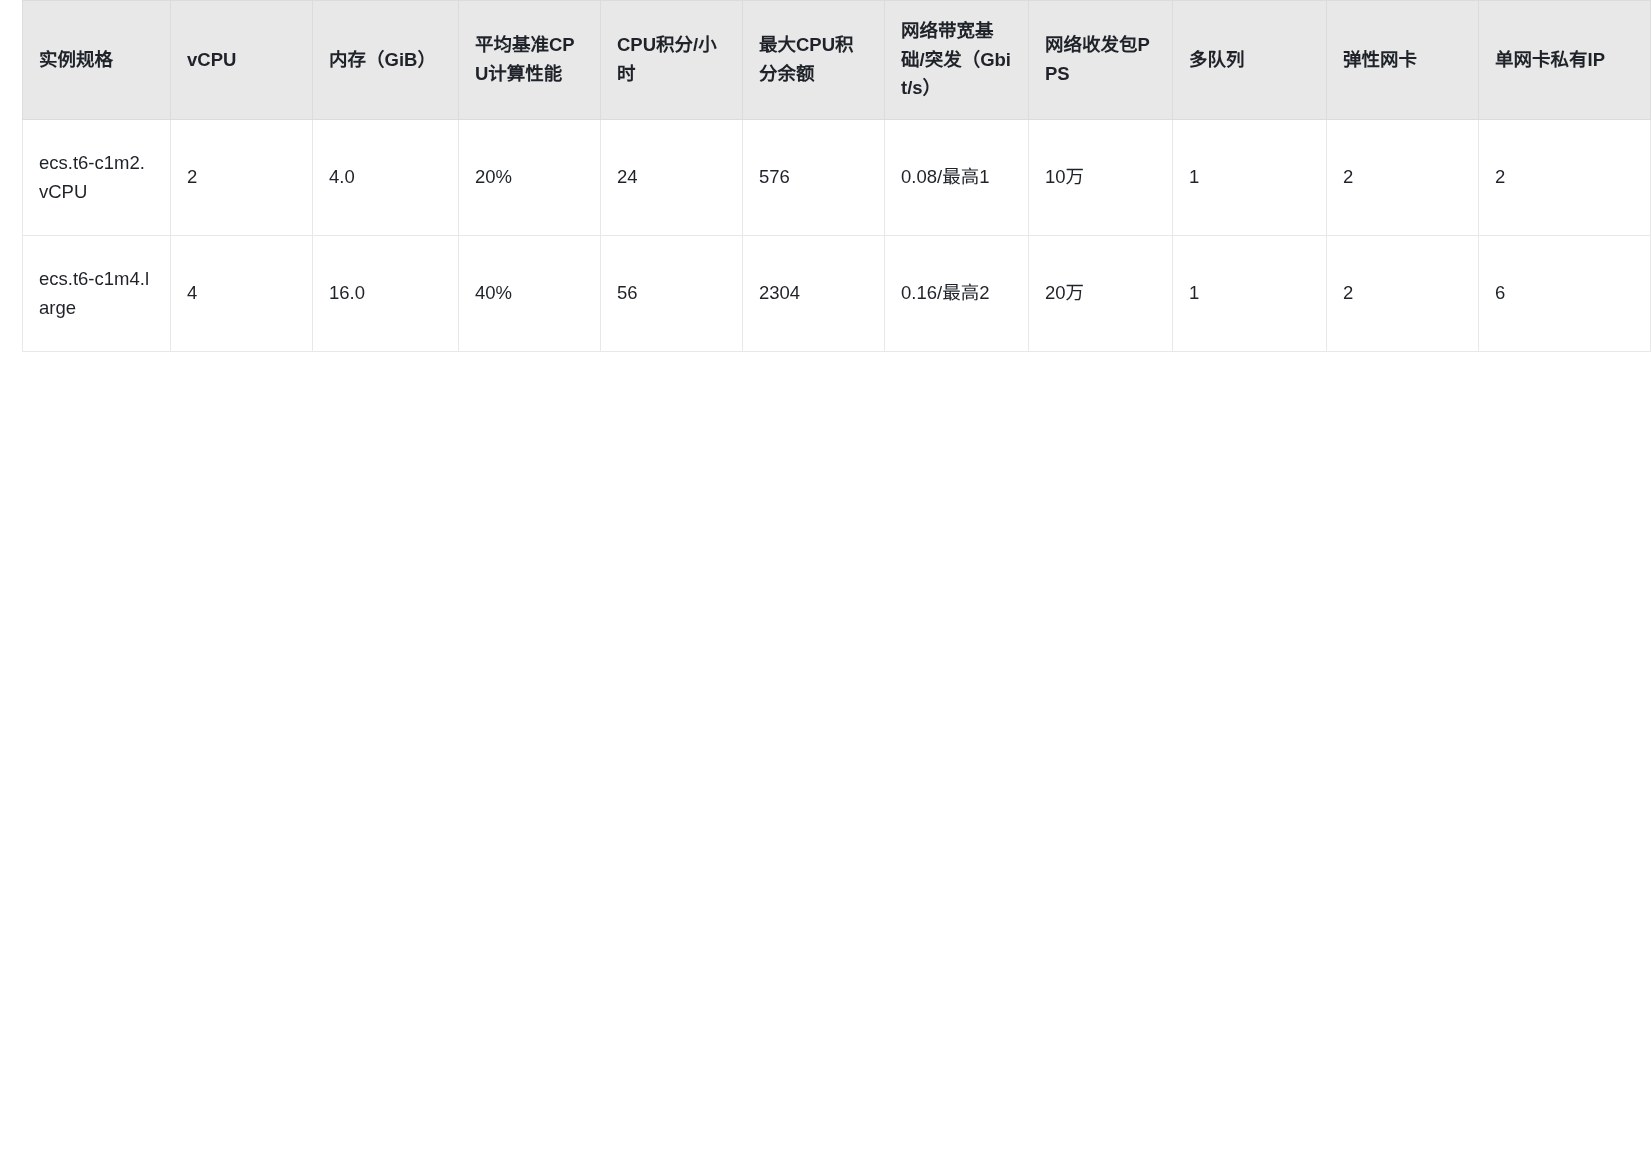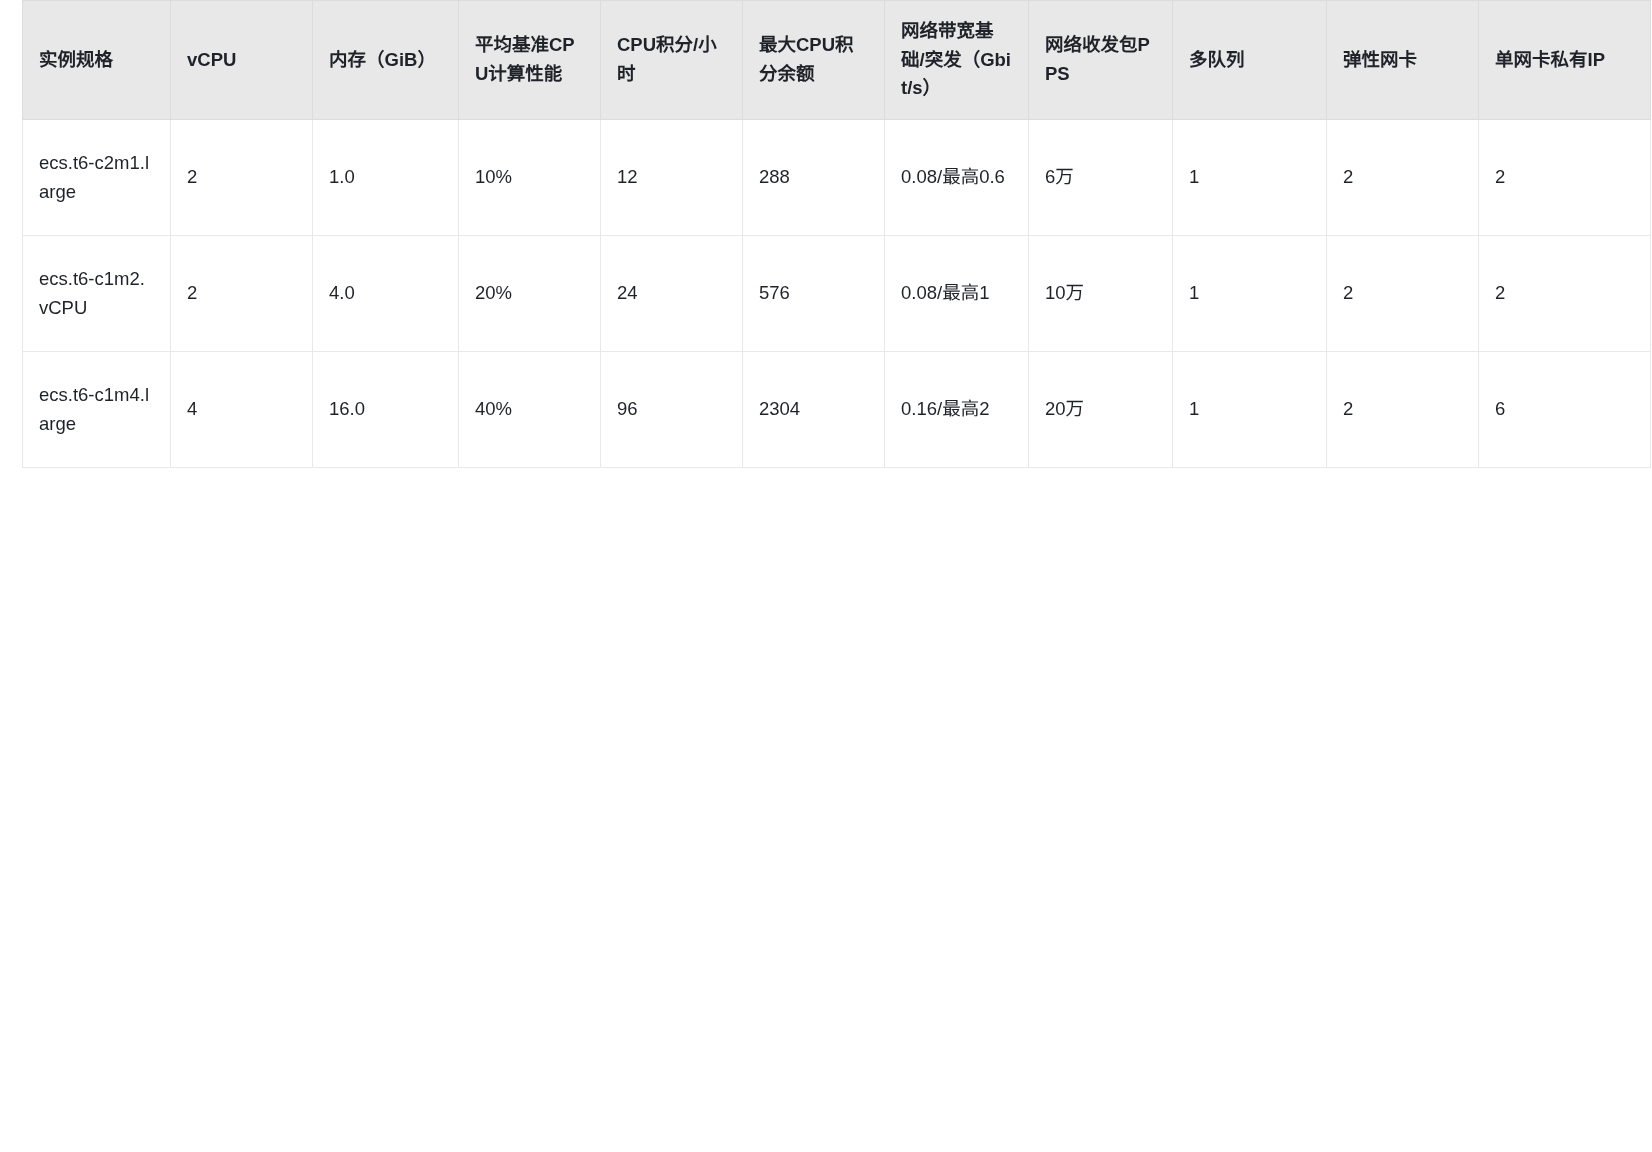--- a/index.html
+++ b/index.html
@@ -94,51 +94,38 @@
         <th>最大CPU积分余额</th>
         <th>网络带宽基础/突发（Gbit/s）</th>
         <th>网络收发包PPS</th>
         <th>多队列</th>
         <th>弹性网卡</th>
         <th>单网卡私有IP</th>
       </tr>
     </thead>
     <tbody>
       <tr>
-        <td>ecs.t6-c2m1.large</td>
-        <td>2</td>
-        <td>1.0</td>
-        <td>10%</td>
-        <td>12</td>
-        <td>288</td>
-        <td>0.08/最高0.6</td>
-        <td>6万</td>
-        <td>1</td>
-        <td>2</td>
-        <td>2</td>
-      </tr>
-      <tr>
         <td>ecs.t6-c1m2.vCPU</td>
         <td>2</td>
         <td>4.0</td>
         <td>20%</td>
         <td>24</td>
         <td>576</td>
         <td>0.08/最高1</td>
         <td>10万</td>
         <td>1</td>
         <td>2</td>
         <td>2</td>
       </tr>
       <tr>
         <td>ecs.t6-c1m4.large</td>
         <td>4</td>
         <td>16.0</td>
         <td>40%</td>
-        <td>96</td>
+        <td>56</td>
         <td>2304</td>
         <td>0.16/最高2</td>
         <td>20万</td>
         <td>1</td>
         <td>2</td>
         <td>6</td>
       </tr>
     </tbody>
   </table>
 </div>

